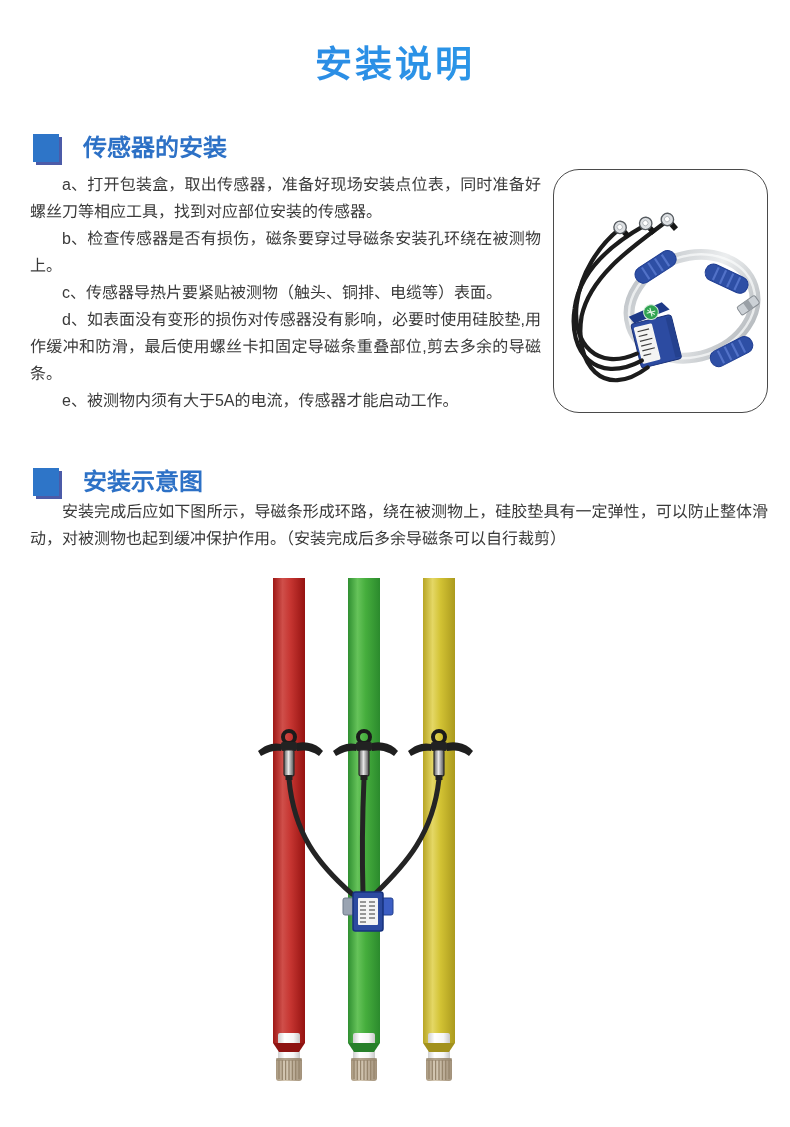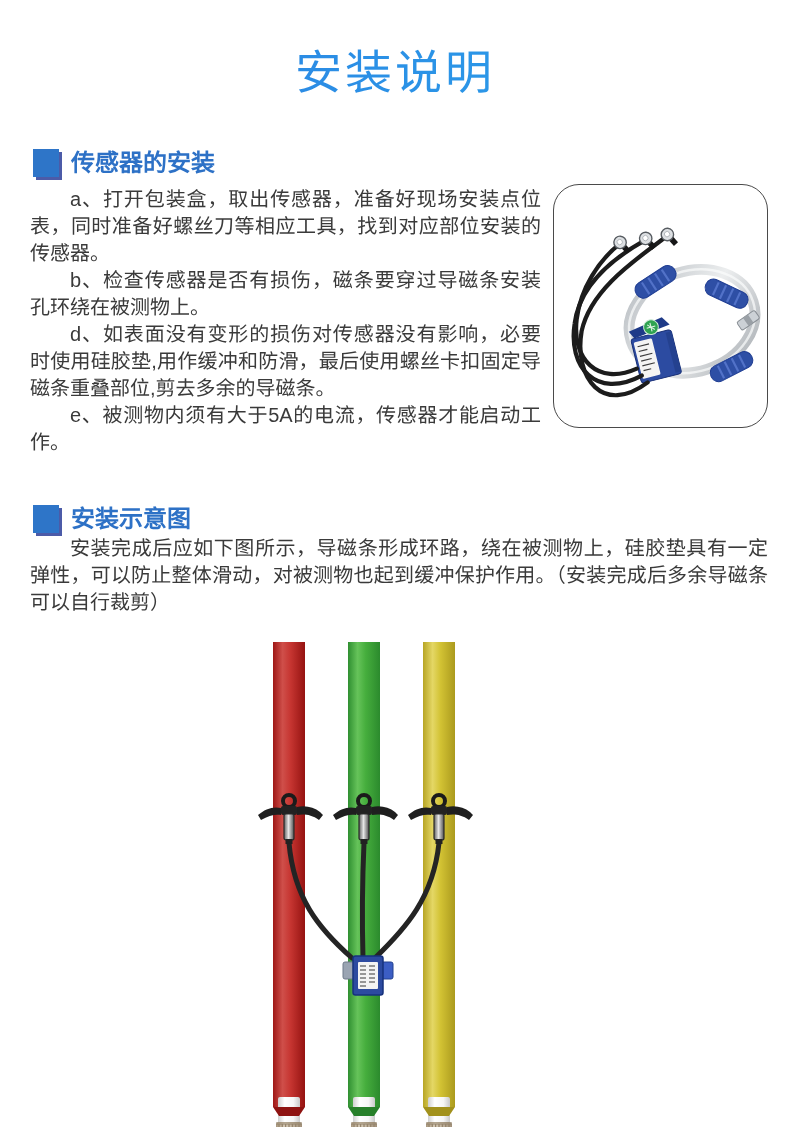--- a/index.html
+++ b/index.html
@@ -3,42 +3,42 @@
 <meta charset="utf-8">
 <style>
   html,body { margin:0; padding:0; }
   body {
     width:790px; height:1127px; background:#ffffff; position:relative;
     overflow:hidden;
     font-family:"Liberation Sans","DejaVu Sans",sans-serif;
   }
   .title {
     margin:34px 0 0 0; text-align:center;
-    font-size:47px; font-weight:normal; letter-spacing:3px;
+    font-size:37px; font-weight:bold; letter-spacing:3px;
     background:linear-gradient(90deg,#2c7ce0 0%,#2aa6ec 100%);
     -webkit-background-clip:text; background-clip:text;
     color:transparent; -webkit-text-fill-color:transparent;
   }
-  .section-header { display:flex; align-items:center; gap:12px; margin:45px 0 0 33px; }
+  .section-header { display:flex; align-items:center; gap:24px; margin:45px 0 0 33px; }
   .section-header.second { margin-top:48px; }
   .sq {
     width:26px; height:28px; background:#2e75c8; flex:0 0 auto;
     box-shadow:3px 3px 0 #4c5ba8;
   }
   .h2 { font-size:24px; font-weight:bold; color:#2d71c6; line-height:30px; }
   .content { margin:8px 22px 0 30px; }
   .content::after { content:""; display:block; clear:both; }
   .photo-box {
     float:right; width:215px; height:244px; box-sizing:border-box;
     border:1.5px solid #4a4a4a; border-radius:26px; background:#fff;
     margin:-2px 0 6px 12px; overflow:hidden;
   }
   .photo-box svg { display:block; }
   .body-text {
-    margin:0; font-size:20px; line-height:27px; color:#3a3a3a;
+    margin:0; font-size:16px; line-height:27px; color:#3a3a3a;
     font-weight:500; text-indent:2em; text-align:justify;
   }
   .para2 { margin:1px 22px 0 30px; }
   .diagram { display:block; margin-top:14px; }
 </style>
 </head>
 <body>
 
 <h1 class="title">安装说明</h1>
 
@@ -99,20 +99,21 @@
         <path d="M 89,193 C 42,218 14,184 21,140 C 26,102 60,74 92,56"></path>
         <path d="M 95,200 C 50,234 20,196 28,148 C 37,106 82,76 114,52"></path>
       </g>
       <use href="#term" transform="translate(67,58) rotate(-42)"></use>
       <use href="#term" transform="translate(93,54) rotate(-42)"></use>
       <use href="#term" transform="translate(115,50) rotate(-42)"></use>
     </svg>
   </div>
   <p class="body-text">a、打开包装盒，取出传感器，准备好现场安装点位表，同时准备好螺丝刀等相应工具，找到对应部位安装的传感器。</p>
   <p class="body-text">b、检查传感器是否有损伤，磁条要穿过导磁条安装孔环绕在被测物上。</p>
+  <p class="body-text">c、传感器导热片要紧贴被测物（触头、铜排、电缆等）表面。</p>
   <p class="body-text">d、如表面没有变形的损伤对传感器没有影响，必要时使用硅胶垫,用作缓冲和防滑，最后使用螺丝卡扣固定导磁条重叠部位,剪去多余的导磁条。</p>
   <p class="body-text">e、被测物内须有大于5A的电流，传感器才能启动工作。</p>
 </div>
 
 <div class="section-header second">
   <span class="sq"></span>
   <span class="h2">安装示意图</span>
 </div>
 
 <p class="body-text para2">安装完成后应如下图所示，导磁条形成环路，绕在被测物上，硅胶垫具有一定弹性，可以防止整体滑动，对被测物也起到缓冲保护作用。（安装完成后多余导磁条可以自行裁剪）</p>

